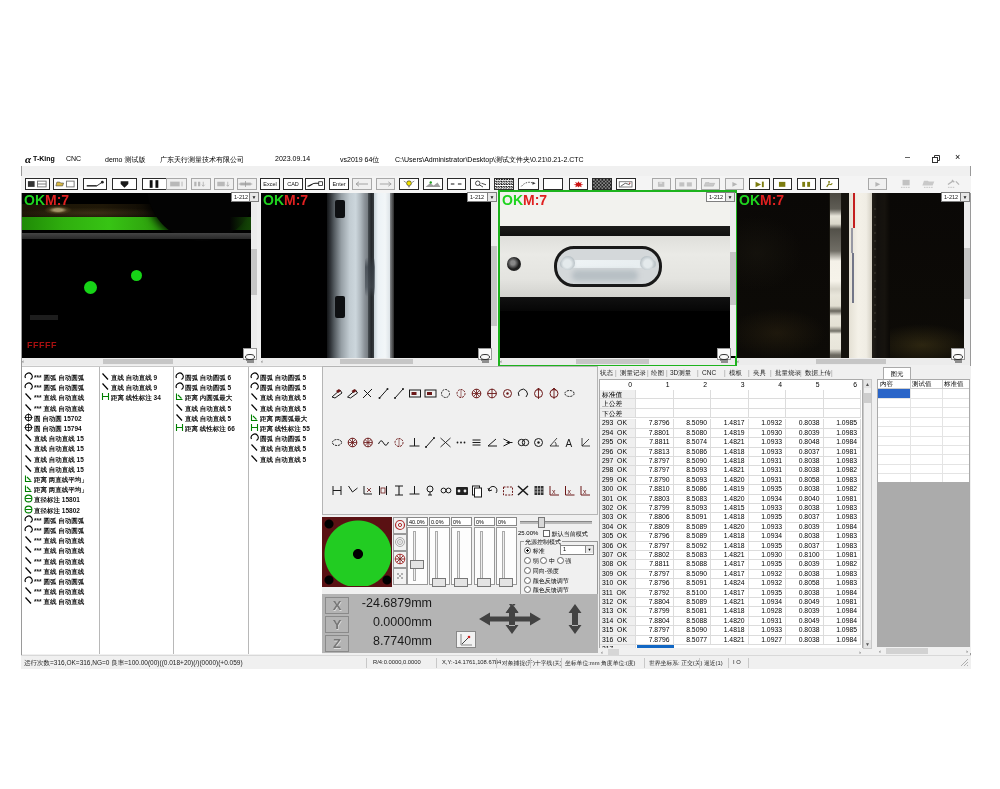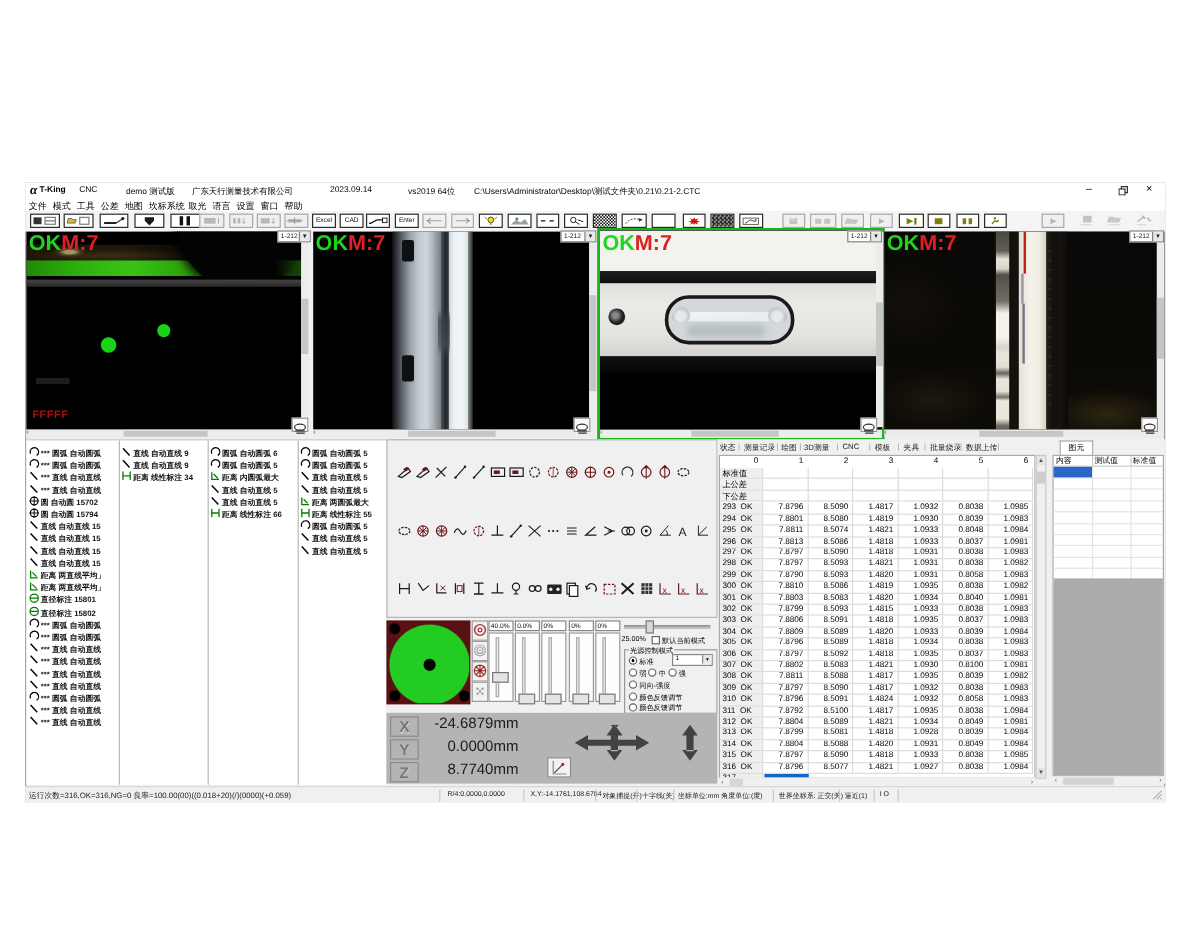--- a/index.html
+++ b/index.html
@@ -7,21 +7,21 @@
 .a{position:absolute;}
 #win{left:21px;top:152px;width:950px;height:516px;background:#f0f0f0;border:1px solid #9a9a9a;box-sizing:border-box;}
 #tbar{left:21px;top:152px;width:950px;height:14px;background:#fff;font-size:7px;}
 #tbar span{position:absolute;top:3px;white-space:nowrap;}
 #mbar{left:21px;top:166px;width:950px;height:10px;background:#fff;font-size:7.5px;}
 #mbar span{position:absolute;top:1px;}
 #toolbar{left:21px;top:176px;width:950px;height:17px;background:#f4f4f4;}
 .tb{position:absolute;top:2px;height:12px;background:#fff;border:1px solid #2a2a2a;box-sizing:border-box;font-size:5.5px;text-align:center;line-height:10px;overflow:hidden;white-space:nowrap;}
 .tbg{border-color:#a8a8a8;background:#f0f0f0;color:#909090;}
 .cam{background:#000;overflow:hidden;}
-.oklbl{position:absolute;left:2px;top:-1px;font-size:18px;font-weight:bold;z-index:30;}
+.oklbl{position:absolute;left:2px;top:-1px;font-size:14px;font-weight:bold;z-index:30;}
 .oklbl b{color:#1fd41f;}.oklbl i{color:#e02020;font-style:normal;}
 .combo{position:absolute;height:10px;background:#fff;border:1px solid #808080;box-sizing:border-box;font-size:5.5px;z-index:31;color:#111;line-height:8px;padding-left:2px;}
 .combo .btn{position:absolute;right:0;top:0;width:8px;height:8px;background:#e8e8e8;border-left:1px solid #808080;font-size:5px;text-align:center;line-height:8px;color:#222;}
 .vsb{position:absolute;background:#ececec;z-index:20;}
 .vsb .th{position:absolute;left:0;width:100%;background:#c6c6c6;}
 .hsb{position:absolute;background:#ececec;font-size:6px;color:#555;line-height:7px;z-index:20;}
 .hsb .th{position:absolute;top:1px;height:5px;background:#c6c6c6;}
 .grip{position:absolute;width:14px;height:12px;background:#fbfbfb;border:1px solid #999;box-sizing:border-box;z-index:32;}
 #lists{left:22px;top:366px;width:300px;height:287px;background:#fff;border-top:1px solid #c8c8c8;}
 .lr{position:absolute;height:10px;font-size:6.5px;font-weight:bold;white-space:nowrap;overflow:hidden;color:#111;}
@@ -60,33 +60,20 @@
   <span style="left:139px;">广东天行测量技术有限公司</span>
   <span style="left:254px;">2023.09.14</span>
   <span style="left:319px;">vs2019 64位</span>
   <span style="left:374px;">C:\Users\Administrator\Desktop\测试文件夹\0.21\0.21-2.CTC</span>
   <span style="left:884px;top:0px;font-size:9px;">–</span>
   <svg style="position:absolute;left:911px;top:3px" width="8" height="8" viewBox="0 0 8 8">
         <rect x="0.5" y="2.5" width="5" height="5" fill="#fff" stroke="#333"></rect>
         <path d="M2.5 2.5 V0.5 H7.5 V5.5 H5.5" fill="none" stroke="#333"></path>
       </svg>
   <span style="left:934px;top:0px;font-size:9px;">×</span>
-</div>
-<div class="a" id="mbar">
-  <span style="left:3px;">文件</span>
-      <span style="left:23px;">模式</span>
-      <span style="left:43px;">工具</span>
-  <span style="left:63px;">公差</span>
-      <span style="left:83px;">地图</span>
-      <span style="left:103px;">坎标系统</span>
-  <span style="left:136px;">取光</span>
-      <span style="left:156px;">语言</span>
-      <span style="left:176px;">设置</span>
-  <span style="left:196px;">窗口</span>
-      <span style="left:216px;">帮助</span>
 </div>
 <div class="a" id="toolbar">
 <div class="tb" style="left:4px;width:25px;">
         <svg width="100%" height="10" viewBox="0 0 24 10" style="display:block">
           <rect x="2" y="2" width="7" height="6" fill="#333"></rect>
           <rect x="12" y="2" width="9" height="6" fill="none" stroke="#777" stroke-width="1"></rect>
           <line x1="12" y1="5" x2="21" y2="5" stroke="#777"></line>
         </svg>
       </div>
 <div class="tb" style="left:32px;width:25px;">

